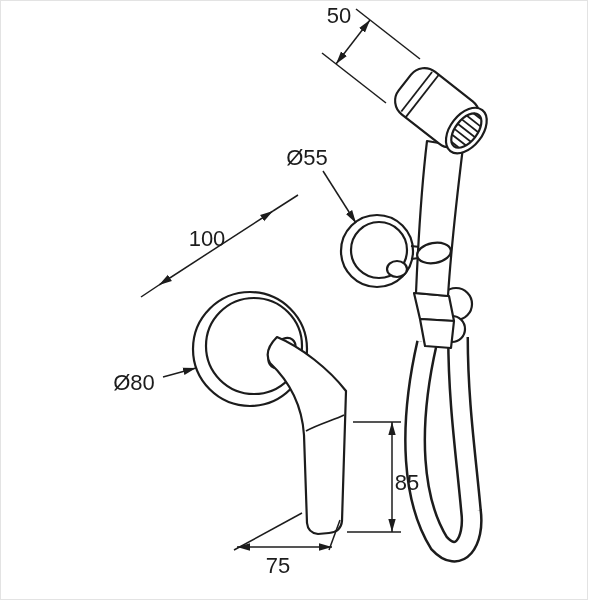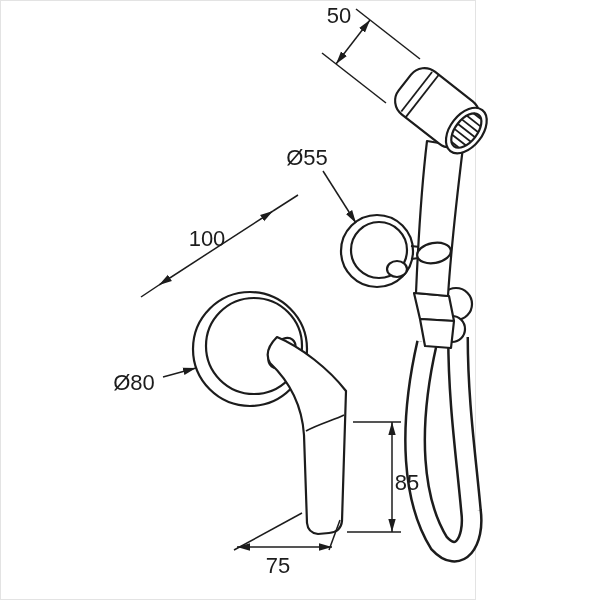--- a/index.html
+++ b/index.html
@@ -1,17 +1,17 @@
 <!DOCTYPE html>
 <html><head>
 <meta charset="utf-8">
 <style>
   html, body { margin: 0; padding: 0; background: #ffffff; }
   #stage {
-    width: 476px; height: 600px;
+    width: 588px; height: 600px;
     background: #ffffff;
     box-sizing: border-box;
     border: 1px solid #e3e3e3;
     font-family: "Liberation Sans", sans-serif;
   }
   .part  { fill: #ffffff; stroke: #1c1c1c; stroke-width: 2.2; stroke-linejoin: round; }
   .thin  { fill: none;    stroke: #1c1c1c; stroke-width: 1.8; }
   .dim   { stroke: #1c1c1c; stroke-width: 1.5; fill: none; }
   .tube-outer { fill: none; stroke: #1c1c1c; stroke-width: 22; }
   .tube-inner { fill: none; stroke: #ffffff; stroke-width: 17; }

